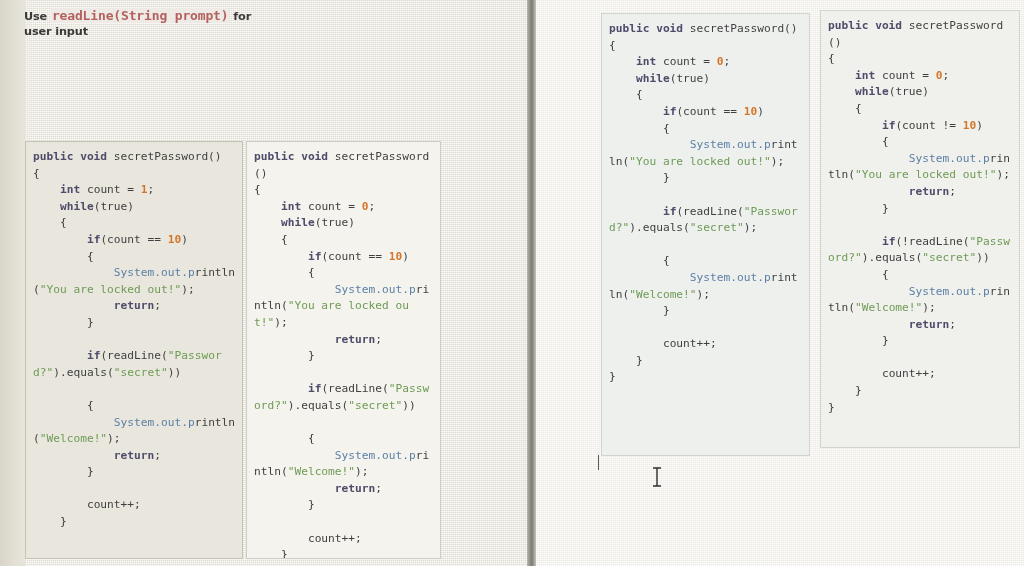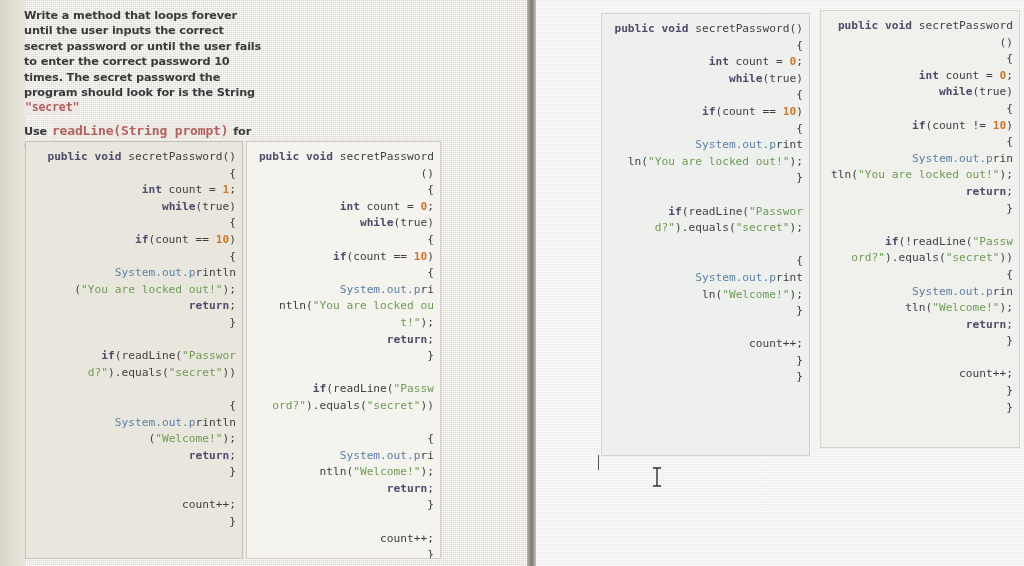--- a/index.html
+++ b/index.html
@@ -94,21 +94,20 @@
     box-sizing: border-box;
     border: 1px solid #cbc9c2;
     padding: 7px 6px 6px 7px;
     overflow: hidden;
     font-family: "DejaVu Sans Mono", monospace;
     font-size: 11.2px;
     line-height: 16.6px;
     white-space: pre-wrap;
     word-break: break-all;
     color: #3f3f3f;
-    text-align: right;
   }
   #code-1 {
     left: 25px; top: 141px; width: 218px; height: 418px;
     background: #e9e7dd;
     border-color: #c5c2b8;
   }
   #code-2 {
     left: 246px; top: 141px; width: 195px; height: 418px;
     background: #f4f3ed;
     border-color: #cfcdc5;
@@ -155,21 +154,20 @@
 <body>
 
 <div id="screen">
 
   <div id="paper-left" class="paper"></div>
   <div id="left-edge-shade"></div>
   <div id="gutter"></div>
   <div id="paper-right" class="paper"></div>
 
   <div id="prompt">
-    <p class="para"><span>Write a method that loops forever until the user inputs the correct secret password or until the user fails to enter the correct password 10 times. The secret password the program should look for is the String</span> <span class="lit-string">"secret"</span></p>
     <p class="para"><span>Use </span><span class="lit-code">readLine(String prompt)</span><span> for user input</span></p>
   </div>
 
   <div id="code-1" class="codeblock"><div><span class="kw">public void </span><span class="pln">secretPassword()</span></div><div><span class="br">{</span></div><div><span class="kw">    int </span><span class="pln">count = </span><span class="num">1</span><span class="pln">;</span></div><div><span class="kw">    while</span><span class="pln">(true)</span></div><div><span class="br">    {</span></div><div><span class="kw">        if</span><span class="pln">(count == </span><span class="num">10</span><span class="pln">)</span></div><div><span class="br">        {</span></div><div><span class="sys">            System.out.p</span><span class="pln">rintln(</span><span class="str">"You are locked out!"</span><span class="pln">);</span></div><div><span class="kw">            return</span><span class="pln">;</span></div><div><span class="br">        }</span></div><div>&nbsp;</div><div><span class="kw">        if</span><span class="pln">(readLine(</span><span class="str">"Password?"</span><span class="pln">).equals(</span><span class="str">"secret"</span><span class="pln">))</span></div><div>&nbsp;</div><div><span class="br">        {</span></div><div><span class="sys">            System.out.p</span><span class="pln">rintln(</span><span class="str">"Welcome!"</span><span class="pln">);</span></div><div><span class="kw">            return</span><span class="pln">;</span></div><div><span class="br">        }</span></div><div>&nbsp;</div><div><span class="pln">        count++;</span></div><div><span class="br">    }</span></div></div>
   <div id="code-2" class="codeblock"><div><span class="kw">public void </span><span class="pln">secretPassword()</span></div><div><span class="br">{</span></div><div><span class="kw">    int </span><span class="pln">count = </span><span class="num">0</span><span class="pln">;</span></div><div><span class="kw">    while</span><span class="pln">(true)</span></div><div><span class="br">    {</span></div><div><span class="kw">        if</span><span class="pln">(count == </span><span class="num">10</span><span class="pln">)</span></div><div><span class="br">        {</span></div><div><span class="sys">            System.out.p</span><span class="pln">rintln(</span><span class="str">"You are locked out!"</span><span class="pln">);</span></div><div><span class="kw">            return</span><span class="pln">;</span></div><div><span class="br">        }</span></div><div>&nbsp;</div><div><span class="kw">        if</span><span class="pln">(readLine(</span><span class="str">"Password?"</span><span class="pln">).equals(</span><span class="str">"secret"</span><span class="pln">))</span></div><div>&nbsp;</div><div><span class="br">        {</span></div><div><span class="sys">            System.out.p</span><span class="pln">rintln(</span><span class="str">"Welcome!"</span><span class="pln">);</span></div><div><span class="kw">            return</span><span class="pln">;</span></div><div><span class="br">        }</span></div><div>&nbsp;</div><div><span class="pln">        count++;</span></div><div><span class="br">    }</span></div></div>
   <div id="code-3" class="codeblock"><div><span class="kw">public void </span><span class="pln">secretPassword()</span></div><div><span class="br">{</span></div><div><span class="kw">    int </span><span class="pln">count = </span><span class="num">0</span><span class="pln">;</span></div><div><span class="kw">    while</span><span class="pln">(true)</span></div><div><span class="br">    {</span></div><div><span class="kw">        if</span><span class="pln">(count == </span><span class="num">10</span><span class="pln">)</span></div><div><span class="br">        {</span></div><div><span class="sys">            System.out.p</span><span class="pln">rintln(</span><span class="str">"You are locked out!"</span><span class="pln">);</span></div><div><span class="br">        }</span></div><div>&nbsp;</div><div><span class="kw">        if</span><span class="pln">(readLine(</span><span class="str">"Password?"</span><span class="pln">).equals(</span><span class="str">"secret"</span><span class="pln">);</span></div><div>&nbsp;</div><div><span class="br">        {</span></div><div><span class="sys">            System.out.p</span><span class="pln">rintln(</span><span class="str">"Welcome!"</span><span class="pln">);</span></div><div><span class="br">        }</span></div><div>&nbsp;</div><div><span class="pln">        count++;</span></div><div><span class="br">    }</span></div><div><span class="br">}</span></div></div>
   <div id="code-4" class="codeblock"><div><span class="kw">public void </span><span class="pln">secretPassword()</span></div><div><span class="br">{</span></div><div><span class="kw">    int </span><span class="pln">count = </span><span class="num">0</span><span class="pln">;</span></div><div><span class="kw">    while</span><span class="pln">(true)</span></div><div><span class="br">    {</span></div><div><span class="kw">        if</span><span class="pln">(count != </span><span class="num">10</span><span class="pln">)</span></div><div><span class="br">        {</span></div><div><span class="sys">            System.out.p</span><span class="pln">rintln(</span><span class="str">"You are locked out!"</span><span class="pln">);</span></div><div><span class="kw">            return</span><span class="pln">;</span></div><div><span class="br">        }</span></div><div>&nbsp;</div><div><span class="kw">        if</span><span class="pln">(!readLine(</span><span class="str">"Password?"</span><span class="pln">).equals(</span><span class="str">"secret"</span><span class="pln">))</span></div><div><span class="br">        {</span></div><div><span class="sys">            System.out.p</span><span class="pln">rintln(</span><span class="str">"Welcome!"</span><span class="pln">);</span></div><div><span class="kw">            return</span><span class="pln">;</span></div><div><span class="br">        }</span></div><div>&nbsp;</div><div><span class="pln">        count++;</span></div><div><span class="br">    }</span></div><div><span class="br">}</span></div></div>
 
   <div id="text-caret"></div>
   <div id="mouse-ibeam">

